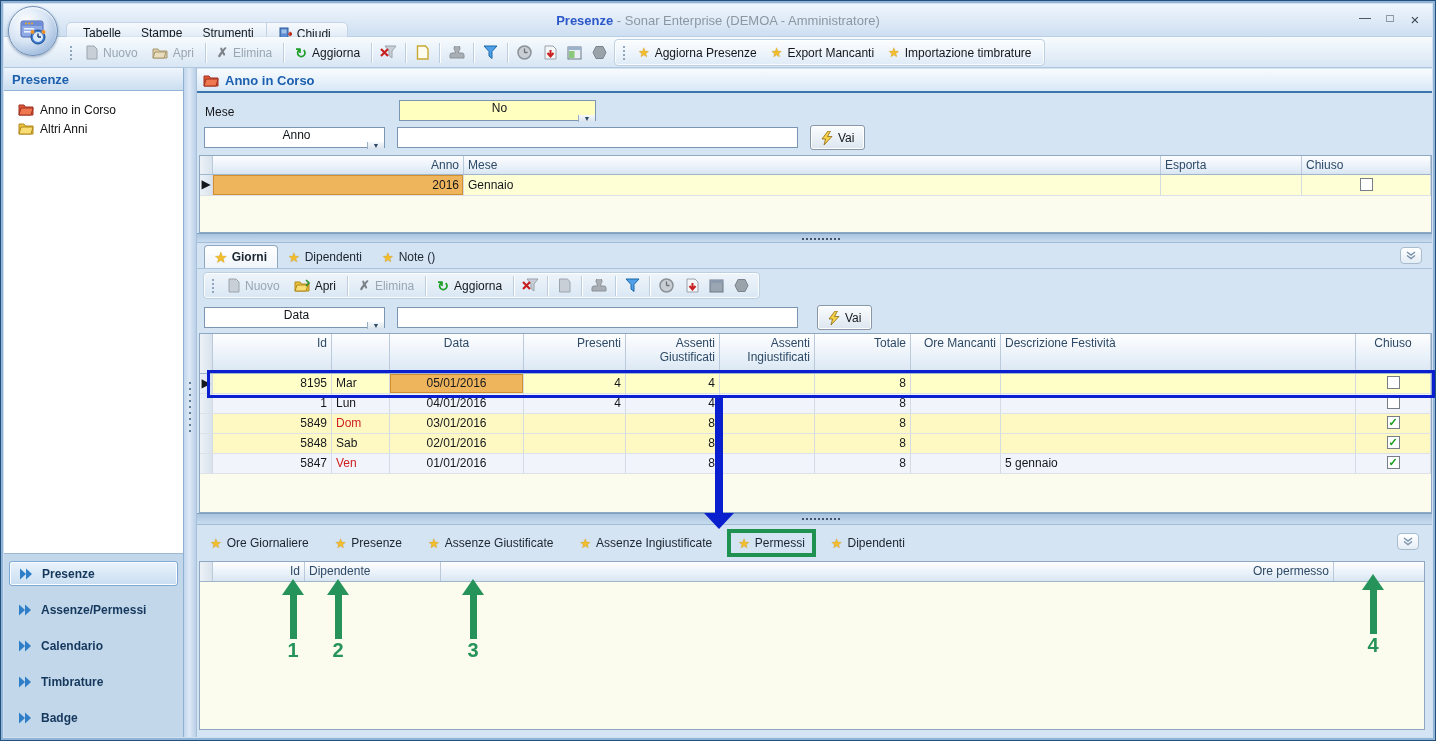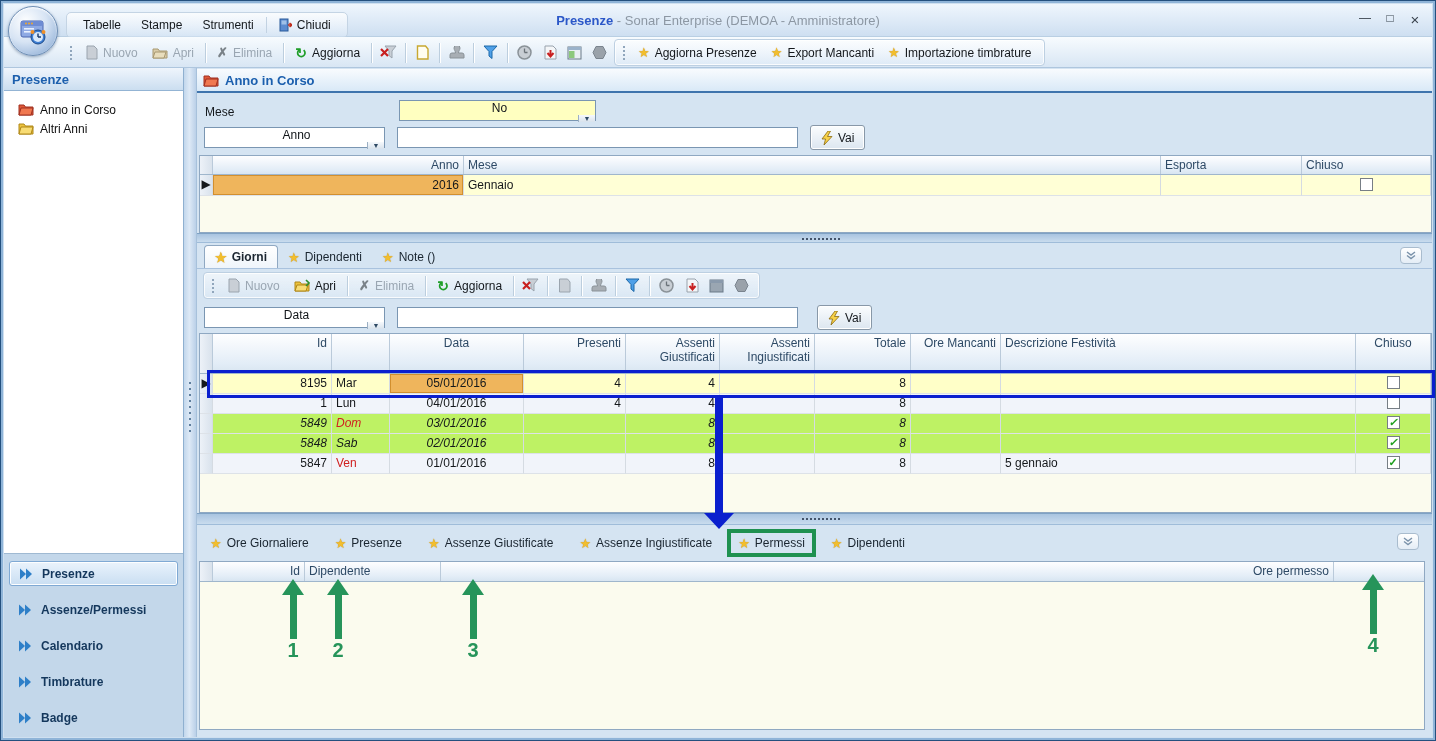--- a/index.html
+++ b/index.html
@@ -9,22 +9,22 @@
 
   
   .win { position:absolute; inset:0; border:1px solid #24507E;
     box-shadow: inset 0 0 0 2px #8FB4D8; background:#CFE0F0; }
   .titlebar { position:absolute; left:3px; top:3px; right:3px; height:33px;
     background:linear-gradient(#EFF6FD,#CEDFF1); border-bottom:1px solid #B9CFE3; }
   .orb { position:absolute; left:7px; top:5px; width:50px; height:50px; border-radius:50%;
     background:radial-gradient(circle at 35% 30%, #FDFEFF, #D7E4F4 45%, #9DB9DC 80%, #7E9FC8);
     border:1px solid #6E8EB4; box-shadow:0 1px 3px rgba(20,50,90,.4), inset 0 1px 2px #fff; z-index:60;
     display:flex; align-items:center; justify-content:center; }
-  .menubar { position:absolute; left:62px; top:8px; height:24px; display:flex; align-items:center;
-    border:1px solid #C4D4E4; border-radius:5px; padding:12px 6px;
+  .menubar { position:absolute; left:62px; top:18px; height:24px; display:flex; 
+    border:1px solid #C4D4E4; border-radius:5px; padding:0 6px;
     background:linear-gradient(rgba(255,255,255,.75), rgba(226,238,250,.4)); }
   .menu-item { padding:3px 10px; font-size:12px; color:#14181C; cursor:default; }
   .menu-sep { width:1px; height:16px; background:#C2D2E2; margin:0 2px; }
   .apptitle { position:absolute; left:200px; right:200px; top:9px; text-align:center;
     font-size:13px; white-space:nowrap; }
   .apptitle .hi { color:#2B57C8; font-weight:bold; }
   .apptitle .lo { color:#8C97A3; }
   .winbtns { position:absolute; right:10px; top:7px; display:flex; gap:11px; }
   .winbtn { font-size:12px; color:#3A444E; width:14px; text-align:center; cursor:default; }
 
@@ -95,21 +95,21 @@
   .ghead .c { font-size:12px; color:#2E4A66; padding:2px 4px; border-right:1px solid #BACADA; }
   .drow .c { font-size:12px; color:#15181B; line-height:19px; padding:0 4px;
     border-right:1px solid #D5DBE2; border-bottom:1px solid #DDE2E8; overflow:hidden;
     white-space:nowrap; }
   .drow { cursor:default; }
   .ar { text-align:right; } .ac { text-align:center; } .al { text-align:left; }
   .ind { background:linear-gradient(90deg,#EDF2F8,#D9E2EC); border-right:1px solid #AEBfCE;
     font-size:9px; color:#222; text-align:center; line-height:19px; padding:0 !important; }
   .row-sel { background:#FFFFC8; }
   .row-day { background:#F1F4FA; }
-  .row-we  { background:#bef264;font-style:italic; }
+  .row-we  { background:#fef9c3; }
   .row-m   { background:#FFFFD6; }
   .cell-orange { background:#EFB55C !important; box-shadow:inset 0 0 0 1px #D28F2E; }
   .cb { display:inline-block; width:13px; height:13px; background:#fff; border:1px solid #777E85;
     vertical-align:middle; text-align:center; line-height:11px; font-size:11px; font-weight:bold;
     color:#1E9E1E; margin-top:-2px; }
   .ivory { flex:1; background:#FBFBEE; }
 
   
   .hsplit { position:absolute; left:0; right:0; background:linear-gradient(#A9C4E0,#C9DCEE);
     border-top:1px solid #7FA2C4; border-bottom:1px solid #9FBCD9; }

